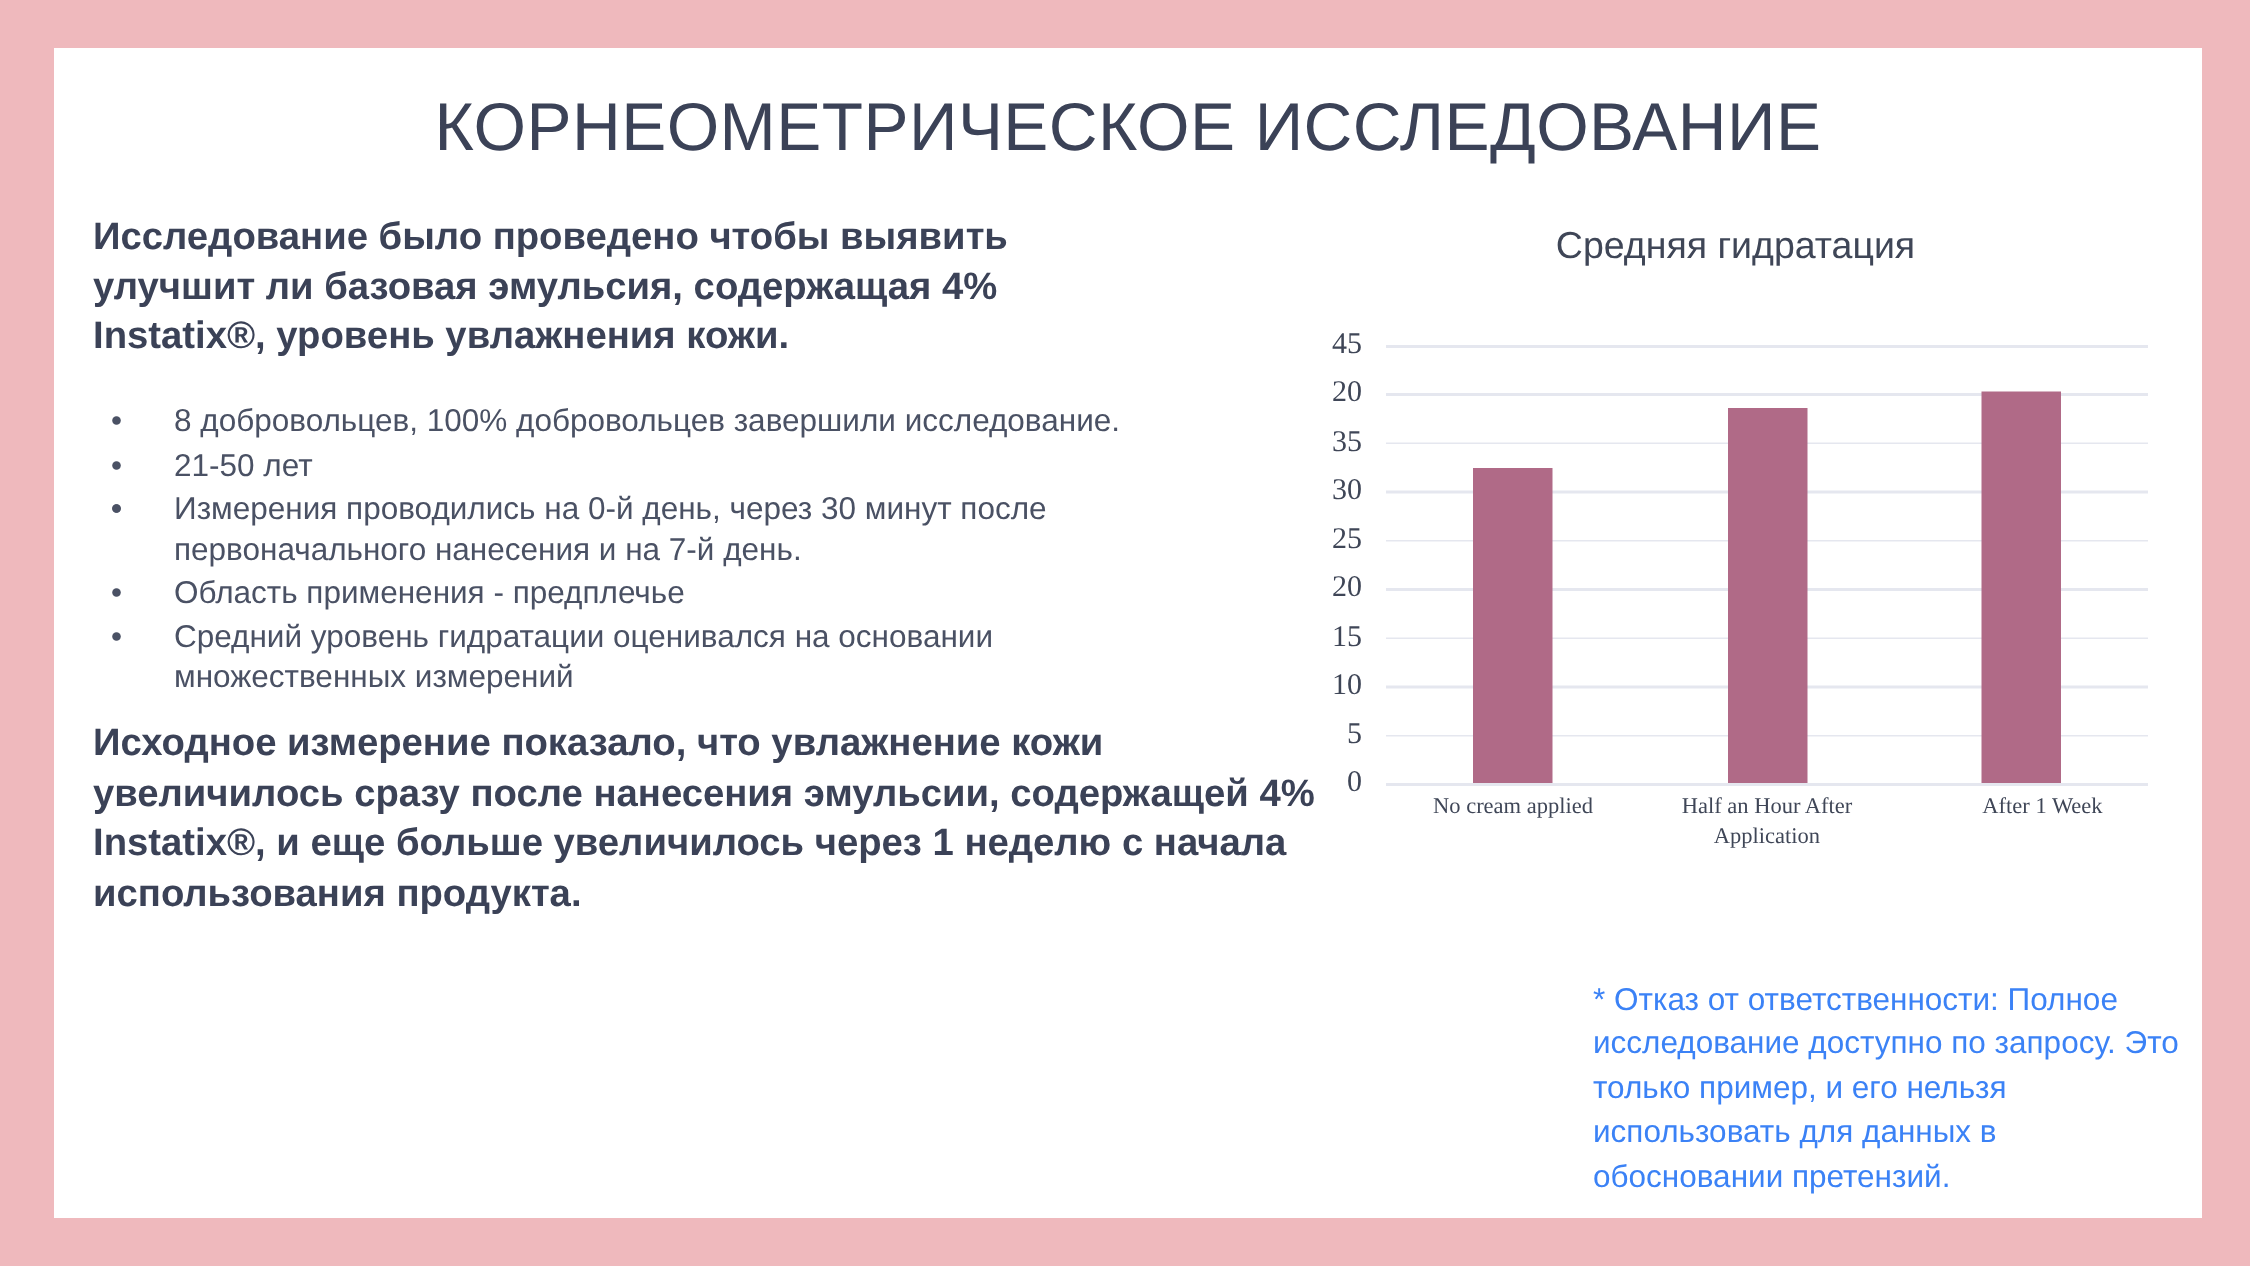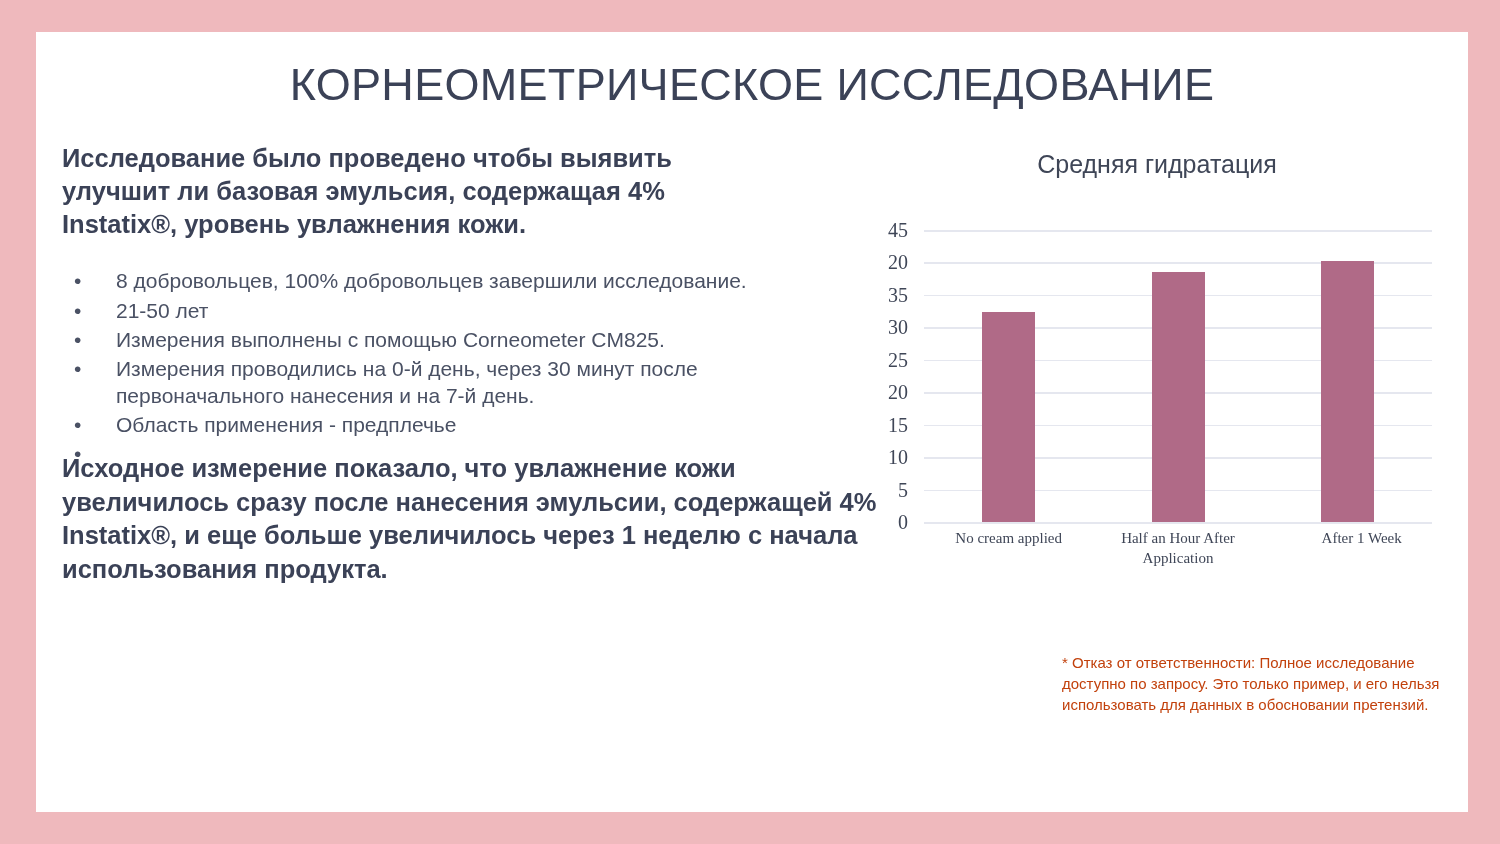--- a/index.html
+++ b/index.html
@@ -171,45 +171,45 @@
     line-height: 1.35;
     color: #3f4657;
     font-family: "Liberation Serif", serif;
   }
 
   
   .disclaimer {
     position: absolute;
     left: 1026px; top: 620px;
     width: 392px;
-    font-size: 15px;
+    font-size: 21px;
     line-height: 1.40;
-    color: #c2410c;
+    color: #3b82f6;
     font-weight: 400;
   }
 </style>
 </head>
 <body>
 
 <div class="slide-frame">
   <div class="slide-card">
 
     <div class="slide-title">КОРНЕОМЕТРИЧЕСКОЕ ИССЛЕДОВАНИЕ</div>
 
     <div class="left-col">
 
       <div class="lead-paragraph">Исследование было проведено чтобы выявить улучшит ли базовая эмульсия, содержащая 4% Instatix®, уровень увлажнения кожи.</div>
 
       <div class="bullet-list">
           <div class="bullet-item"><span class="bullet-dot">•</span><span>8 добровольцев, 100% добровольцев завершили исследование.</span></div>
           <div class="bullet-item"><span class="bullet-dot">•</span><span>21-50 лет</span></div>
-          <div class="bullet-item"><span class="bullet-dot">•</span><span>Измерения выполнены с помощью Corneometer CM825.</span></div>
+          <div class="bullet-item"><span class="bullet-dot">•</span></div>
           <div class="bullet-item"><span class="bullet-dot">•</span><span>Измерения проводились на 0-й день, через 30 минут после первоначального нанесения и на 7-й день.</span></div>
           <div class="bullet-item"><span class="bullet-dot">•</span><span>Область применения - предплечье</span></div>
-          <div class="bullet-item"><span class="bullet-dot">•</span></div>
+          <div class="bullet-item"><span class="bullet-dot">•</span><span>Средний уровень гидратации оценивался на основании множественных измерений</span></div>
         </div>
 
       <div class="conclusion-paragraph">Исходное измерение показало, что увлажнение кожи увеличилось сразу после нанесения эмульсии, содержащей 4% Instatix®, и еще больше увеличилось через 1 неделю с начала использования продукта.</div>
     </div>
 
     <div class="chart-panel">
       <div class="chart-title">Средняя гидратация</div>
 
       <div class="chart-plot">
         <div class="grid-area">

